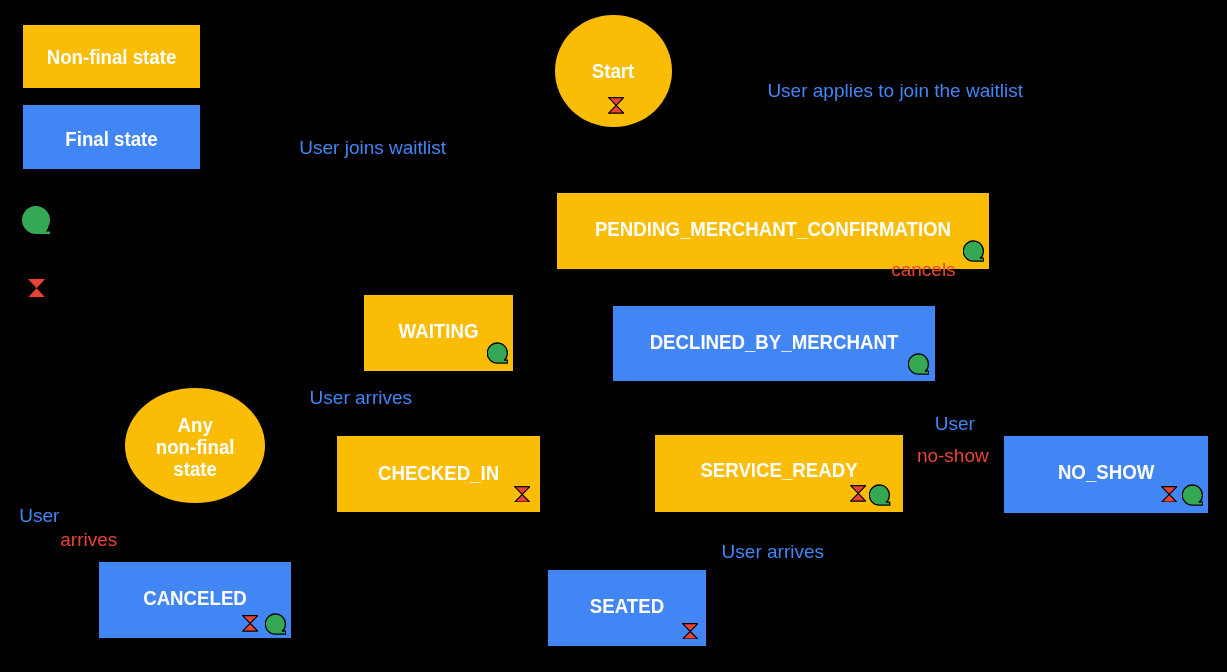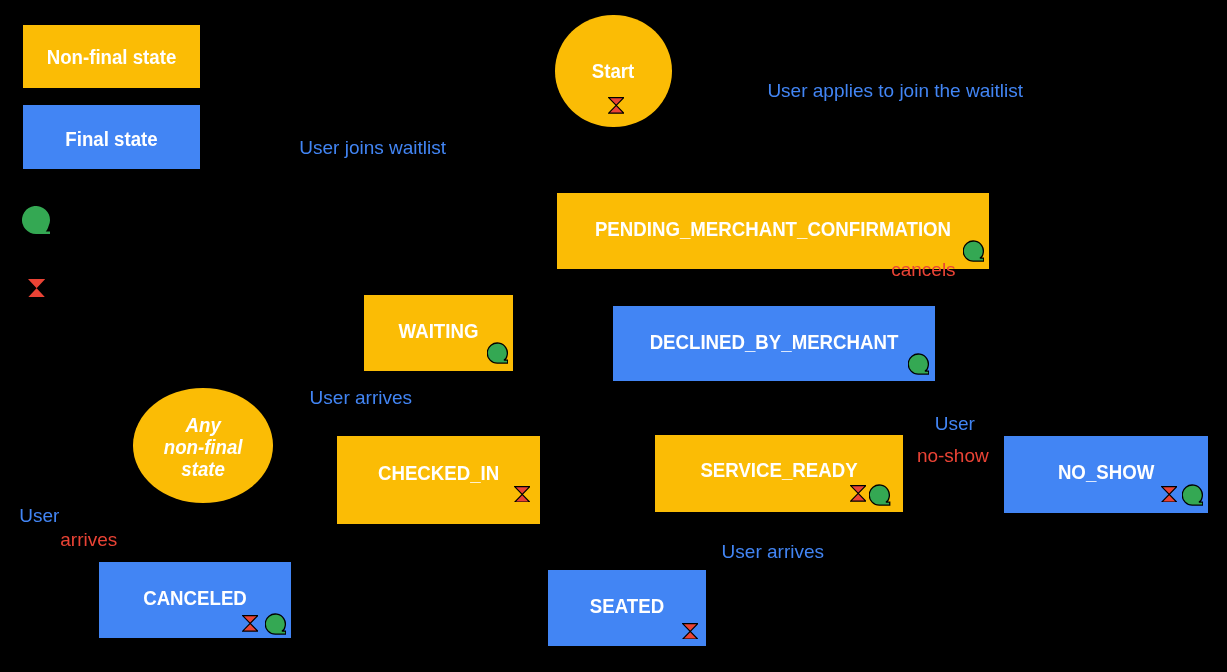--- a/index.html
+++ b/index.html
@@ -87,27 +87,27 @@
 
   <div class="node final" style="left:613px;top:306px;width:322px;height:75px;">
     <div class="nlabel" style="top:24.7px;">DECLINED_BY_MERCHANT</div>
     <div class="icons">
       <svg class="ico" width="21.4" height="22.1" viewBox="-0.9 -0.9 29.8 29.8" style="left:295.1px;top:46.7px;">
         <path d="M27.0 17.6 C26.5 20.6 25.2 23.0 22.6 23.8 L28 23.8 L28 28 L14 28 A14 14 0 1 1 27.0 17.6 Z" fill="#34A853" stroke="#000000" stroke-width="1.8"></path>
       </svg>
     </div>
   </div>
 
-  <div class="node ellipse nonfinal" style="left:133px;top:388px;width:140.3px;height:115px;font-style:italic;">
+  <div class="node ellipse nonfinal" style="left:125px;top:388px;width:140.3px;height:115px;">
     <div class="nlabel" style="top:25.9px;line-height:22.2px;">Any
 non-final
 state</div>
   </div>
 
-  <div class="node nonfinal" style="left:336.9px;top:436px;width:203.2px;height:88px;">
+  <div class="node nonfinal" style="left:336.9px;top:436px;width:203.2px;height:76px;">
     <div class="nlabel" style="top:25.5px;">CHECKED_IN</div>
     <div class="icons">
       <svg class="ico" width="16.4" height="16.8" viewBox="0 0 16.4 16.8" style="left:177.0px;top:49.7px;">
         <path d="M0.6 0.6 L15.8 0.6 L0.6 16.2 L15.8 16.2 Z" fill="#EA4335" stroke="#000000" stroke-width="1.2" stroke-linejoin="miter"></path>
       </svg>
     </div>
   </div>
 
   <div class="node nonfinal" style="left:655px;top:434.8px;width:248px;height:77.1px;">
     <div class="nlabel" style="top:24.6px;">SERVICE_READY</div>

